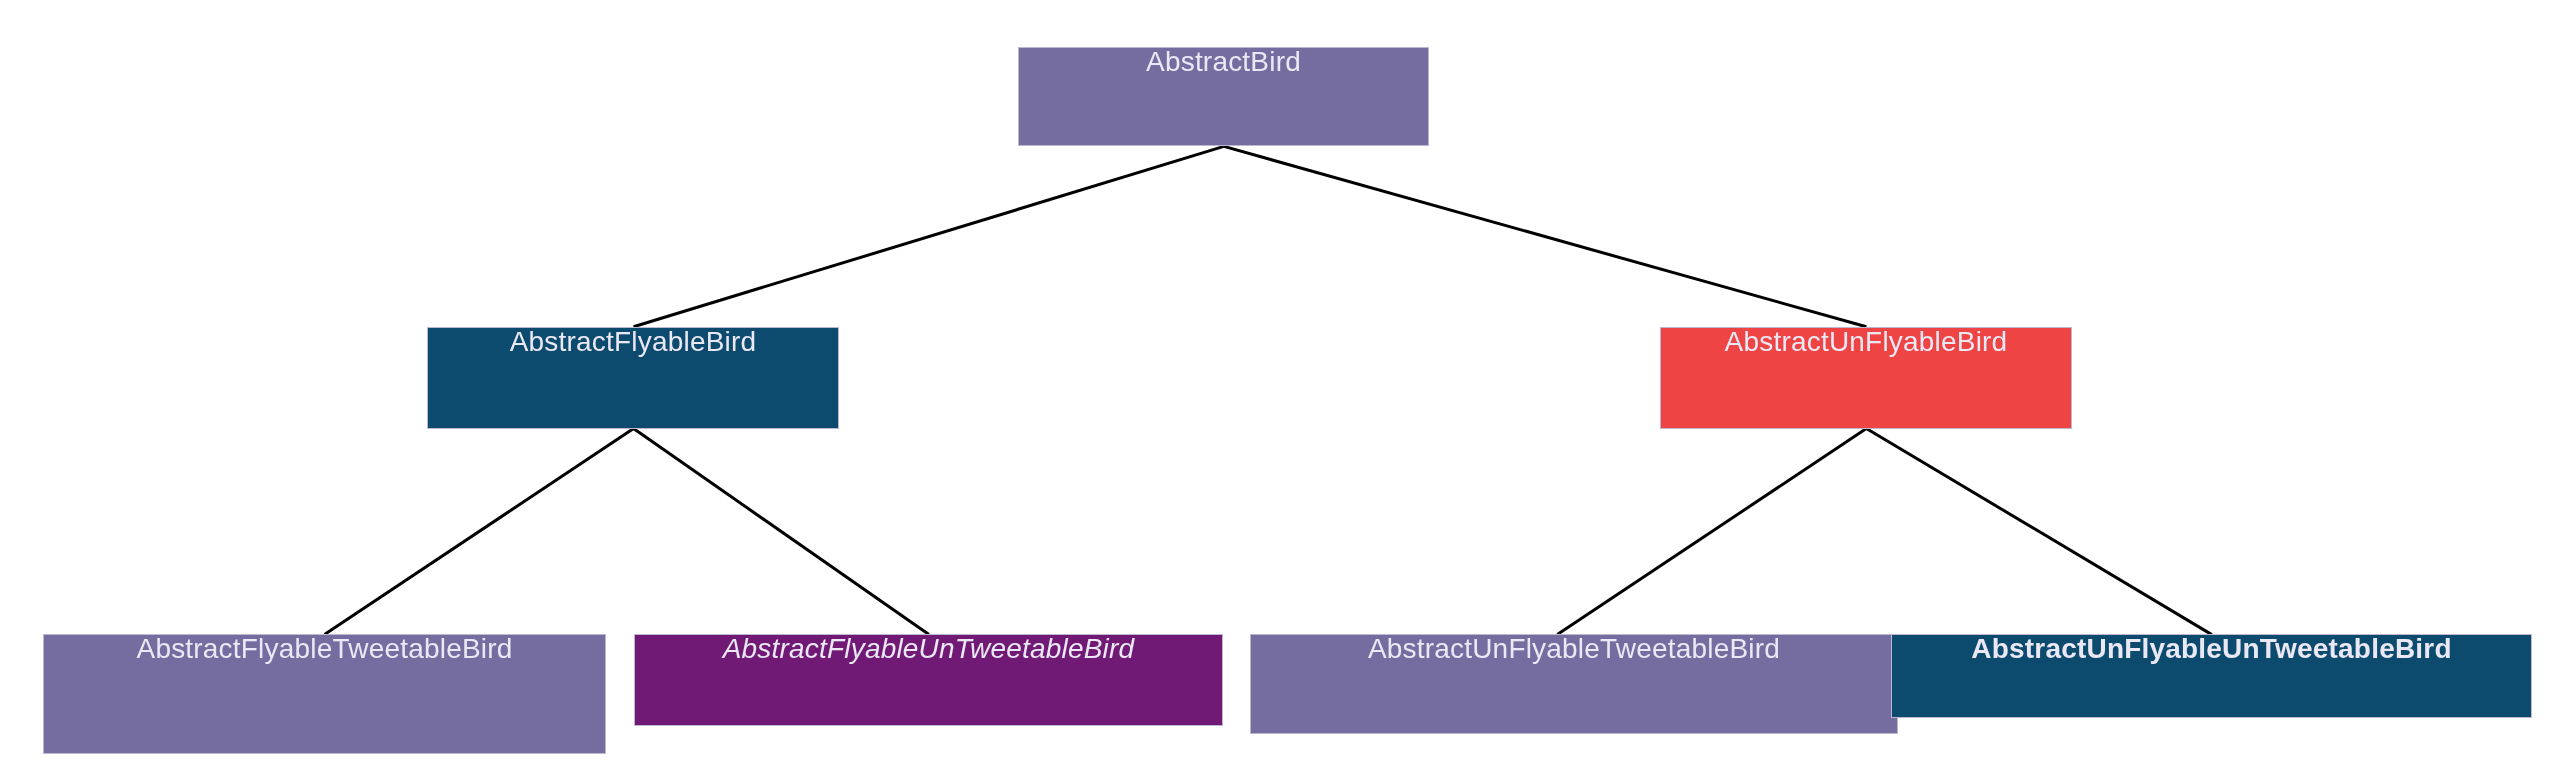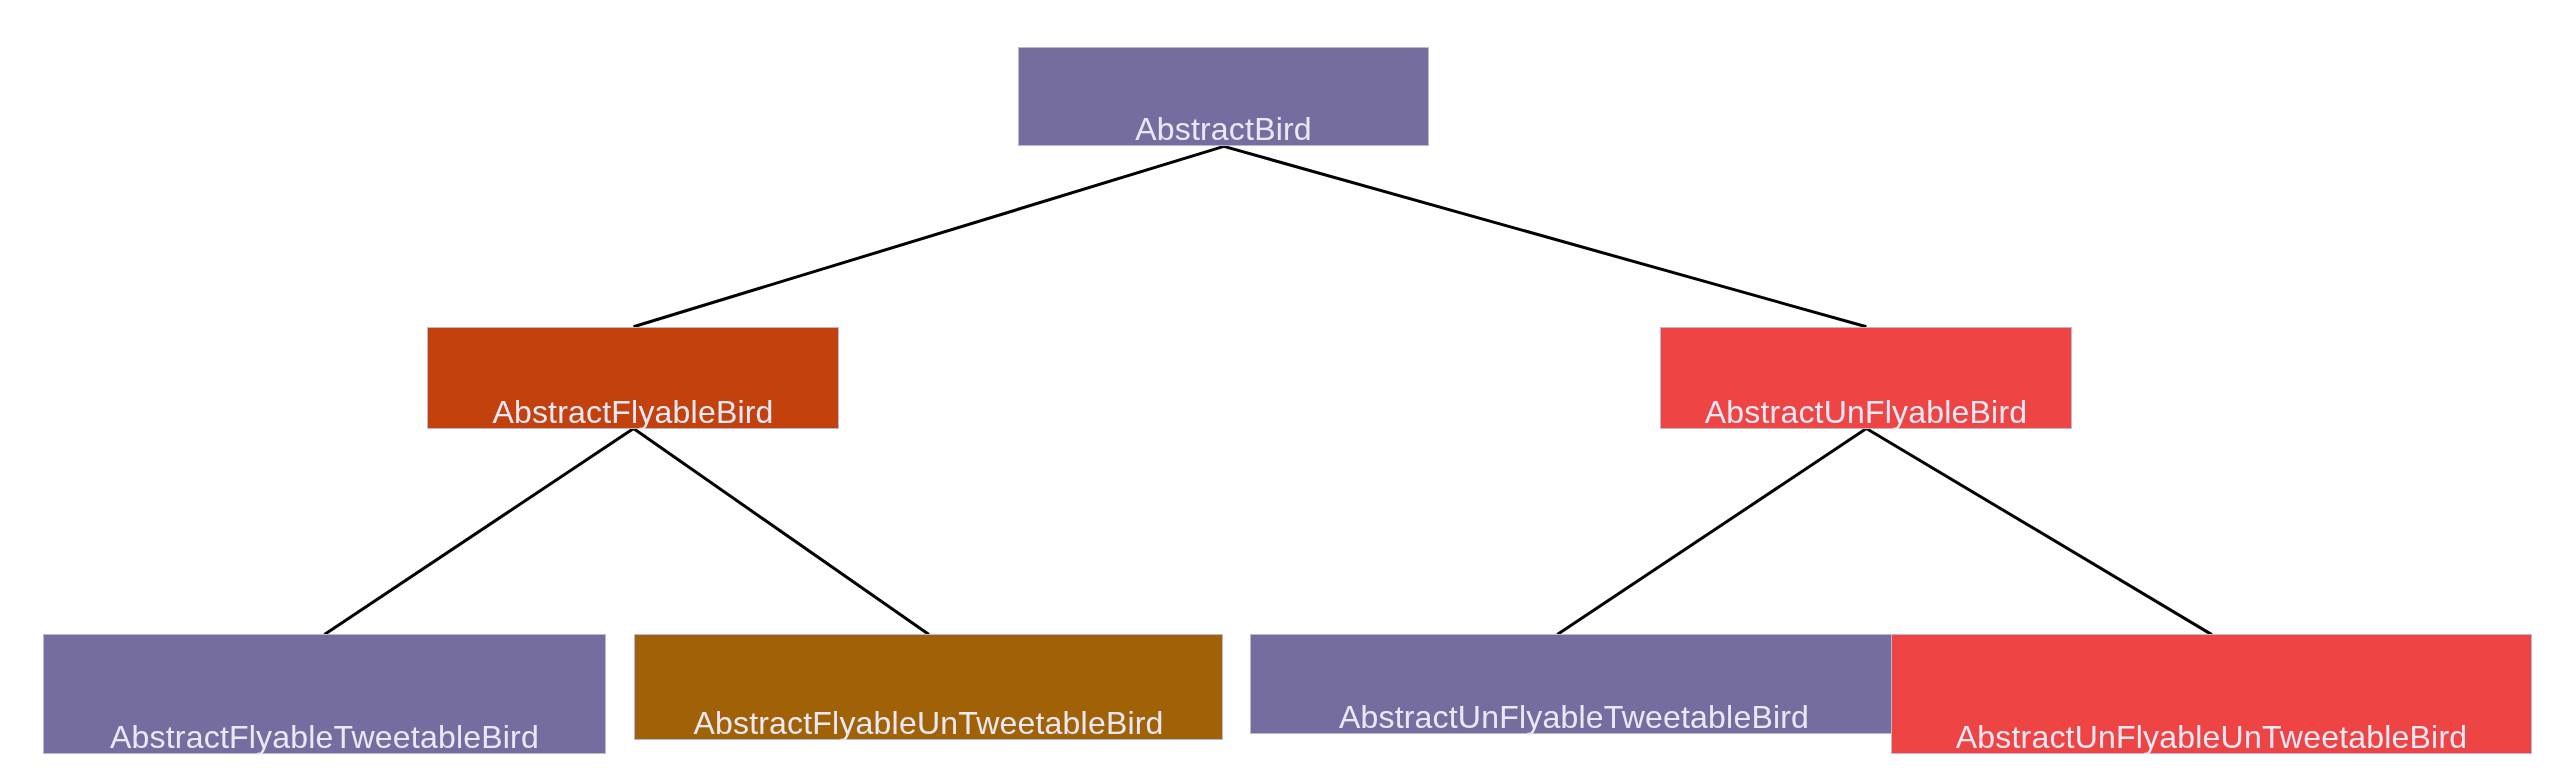--- a/index.html
+++ b/index.html
@@ -20,23 +20,23 @@
     left: 0;
     top: 0;
     width: 2576px;
     height: 781px;
     display: block;
   }
   .node {
     position: absolute;
     box-sizing: border-box;
     display: flex;
-    align-items: flex-end;
+    align-items: flex-start;
     justify-content: center;
-    font-size: 32px;
+    font-size: 28px;
     line-height: 1;
     white-space: nowrap;
     letter-spacing: 0.2px;
   }
 </style>
 </head>
 <body>
 
 <div id="canvas">
   <svg id="edge-layer" xmlns="http://www.w3.org/2000/svg" viewBox="0 0 3013 913">
@@ -45,37 +45,37 @@
       <line x1="741" y1="501" x2="379.5" y2="742" stroke="#000000" stroke-width="3.5"></line>
       <line x1="741" y1="501" x2="1086.5" y2="742" stroke="#000000" stroke-width="3.5"></line>
       <line x1="2183" y1="501" x2="1821.5" y2="742" stroke="#000000" stroke-width="3.5"></line>
       <line x1="2183" y1="501" x2="2587" y2="742" stroke="#000000" stroke-width="3.5"></line>
     </svg>
 
   <div class="node" style="left: 1018px; top: 47px; width: 411px; height: 99px; background: rgb(117, 109, 160); border: 1.7px solid rgb(189, 184, 207); color: rgb(234, 232, 244);">
     <span class="node-label">AbstractBird</span>
   </div>
 
-  <div class="node" style="left: 427px; top: 327px; width: 412px; height: 102px; background: #c2410c; border: 1.7px solid rgb(189, 184, 207); color: rgb(234, 232, 244);">
+  <div class="node" style="left: 427px; top: 327px; width: 412px; height: 102px; background: #0c4a6e; border: 1.7px solid rgb(189, 184, 207); color: rgb(234, 232, 244);">
     <span class="node-label">AbstractFlyableBird</span>
   </div>
 
   <div class="node" style="left: 1660px; top: 327px; width: 412px; height: 102px; background: #ef4444; border: 1.7px solid rgb(189, 184, 207); color: rgb(234, 232, 244);">
     <span class="node-label">AbstractUnFlyableBird</span>
   </div>
 
   <div class="node" style="left: 43px; top: 634px; width: 563px; height: 120px; background: rgb(117, 109, 160); border: 1.7px solid rgb(189, 184, 207); color: rgb(234, 232, 244);">
     <span class="node-label">AbstractFlyableTweetableBird</span>
   </div>
 
-  <div class="node" style="left: 634px; top: 634px; width: 589px; height: 106px; background: #a16207; border: 1.7px solid rgb(189, 184, 207); color: rgb(234, 232, 244);">
+  <div class="node" style="left: 634px; top: 634px; width: 589px; height: 92px; background: #701a75; border: 1.7px solid rgb(189, 184, 207); color: rgb(234, 232, 244); font-style: italic;">
     <span class="node-label">AbstractFlyableUnTweetableBird</span>
   </div>
 
   <div class="node" style="left: 1250px; top: 634px; width: 648px; height: 100px; background: rgb(117, 109, 160); border: 1.7px solid rgb(189, 184, 207); color: rgb(234, 232, 244);">
     <span class="node-label">AbstractUnFlyableTweetableBird</span>
   </div>
 
-  <div class="node" style="left: 1891px; top: 634px; width: 641px; height: 120px; background: #ef4444; border: 1.7px solid rgb(189, 184, 207); color: rgb(234, 232, 244);">
+  <div class="node" style="left: 1891px; top: 634px; width: 641px; height: 84px; background: #0c4a6e; border: 1.7px solid rgb(189, 184, 207); color: rgb(234, 232, 244); font-weight: bold;">
     <span class="node-label">AbstractUnFlyableUnTweetableBird</span>
   </div>
 </div>
 
 
 </body></html>

